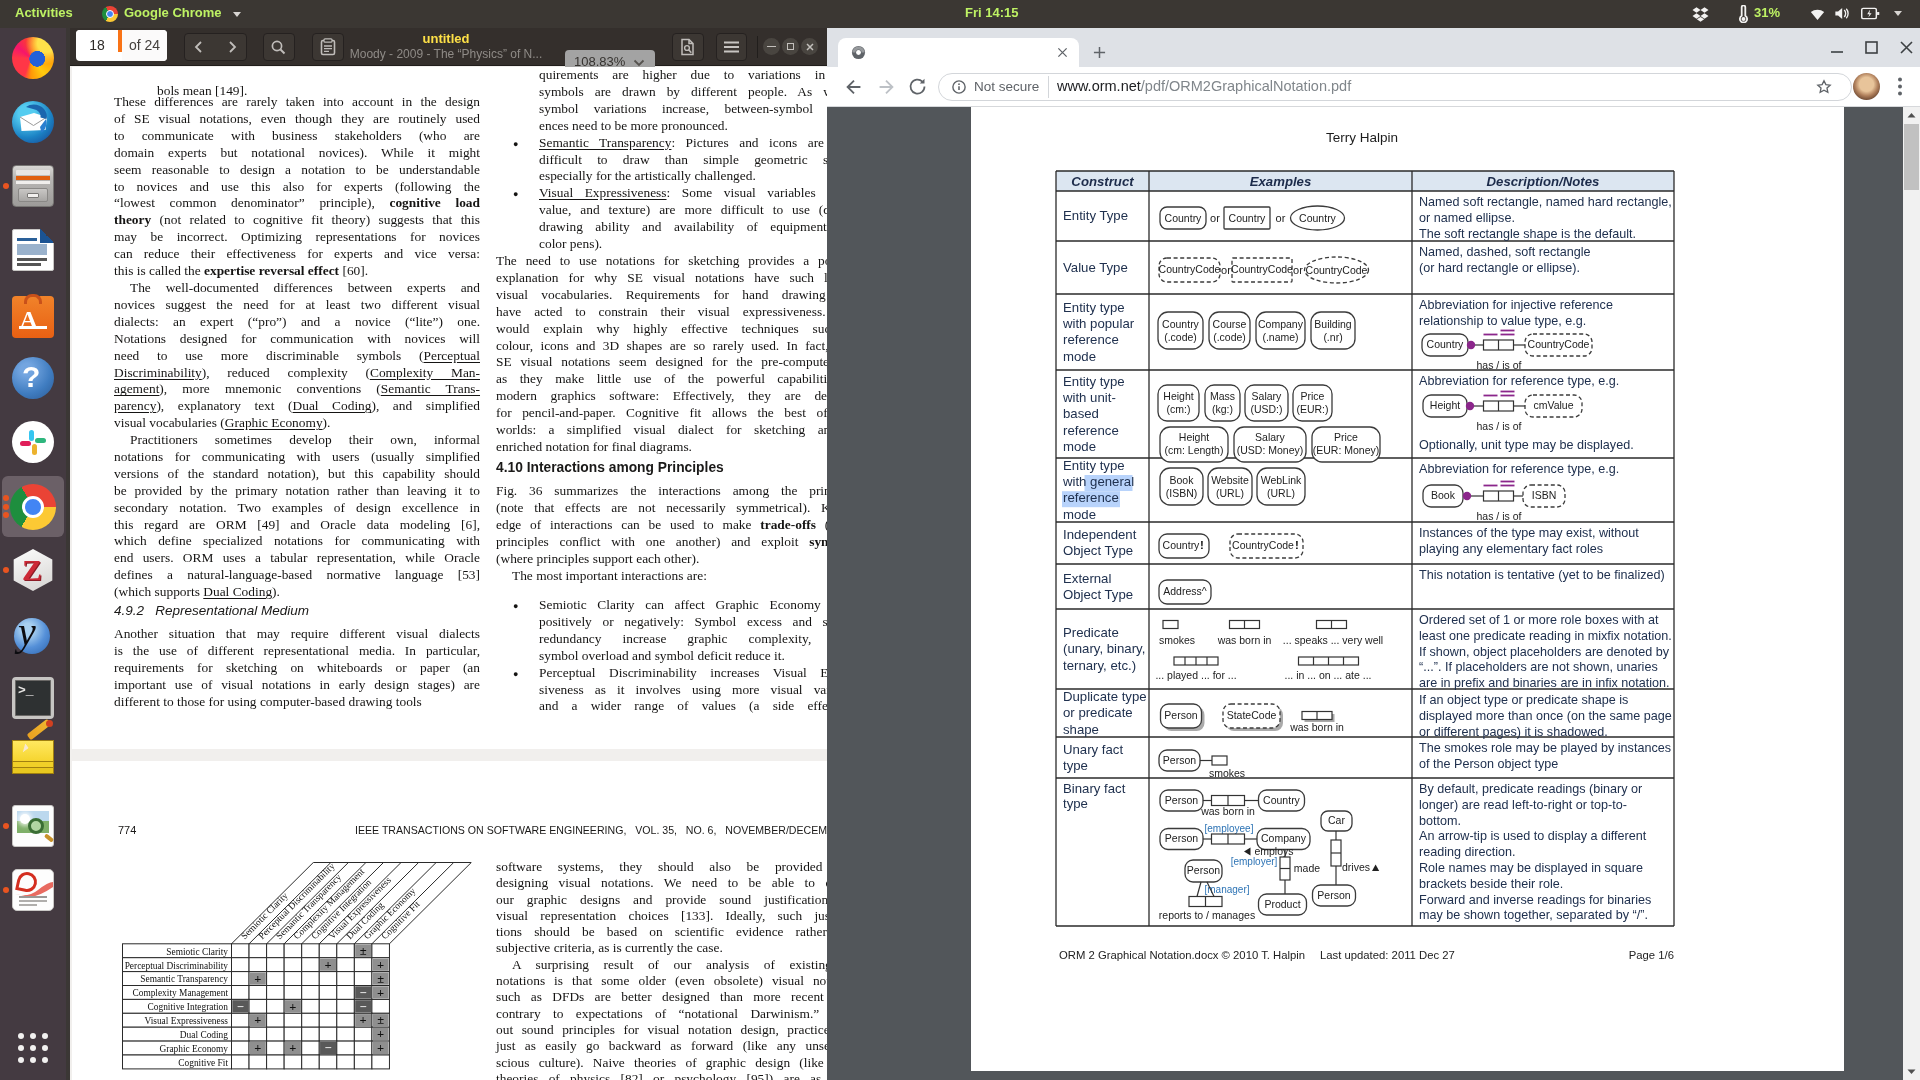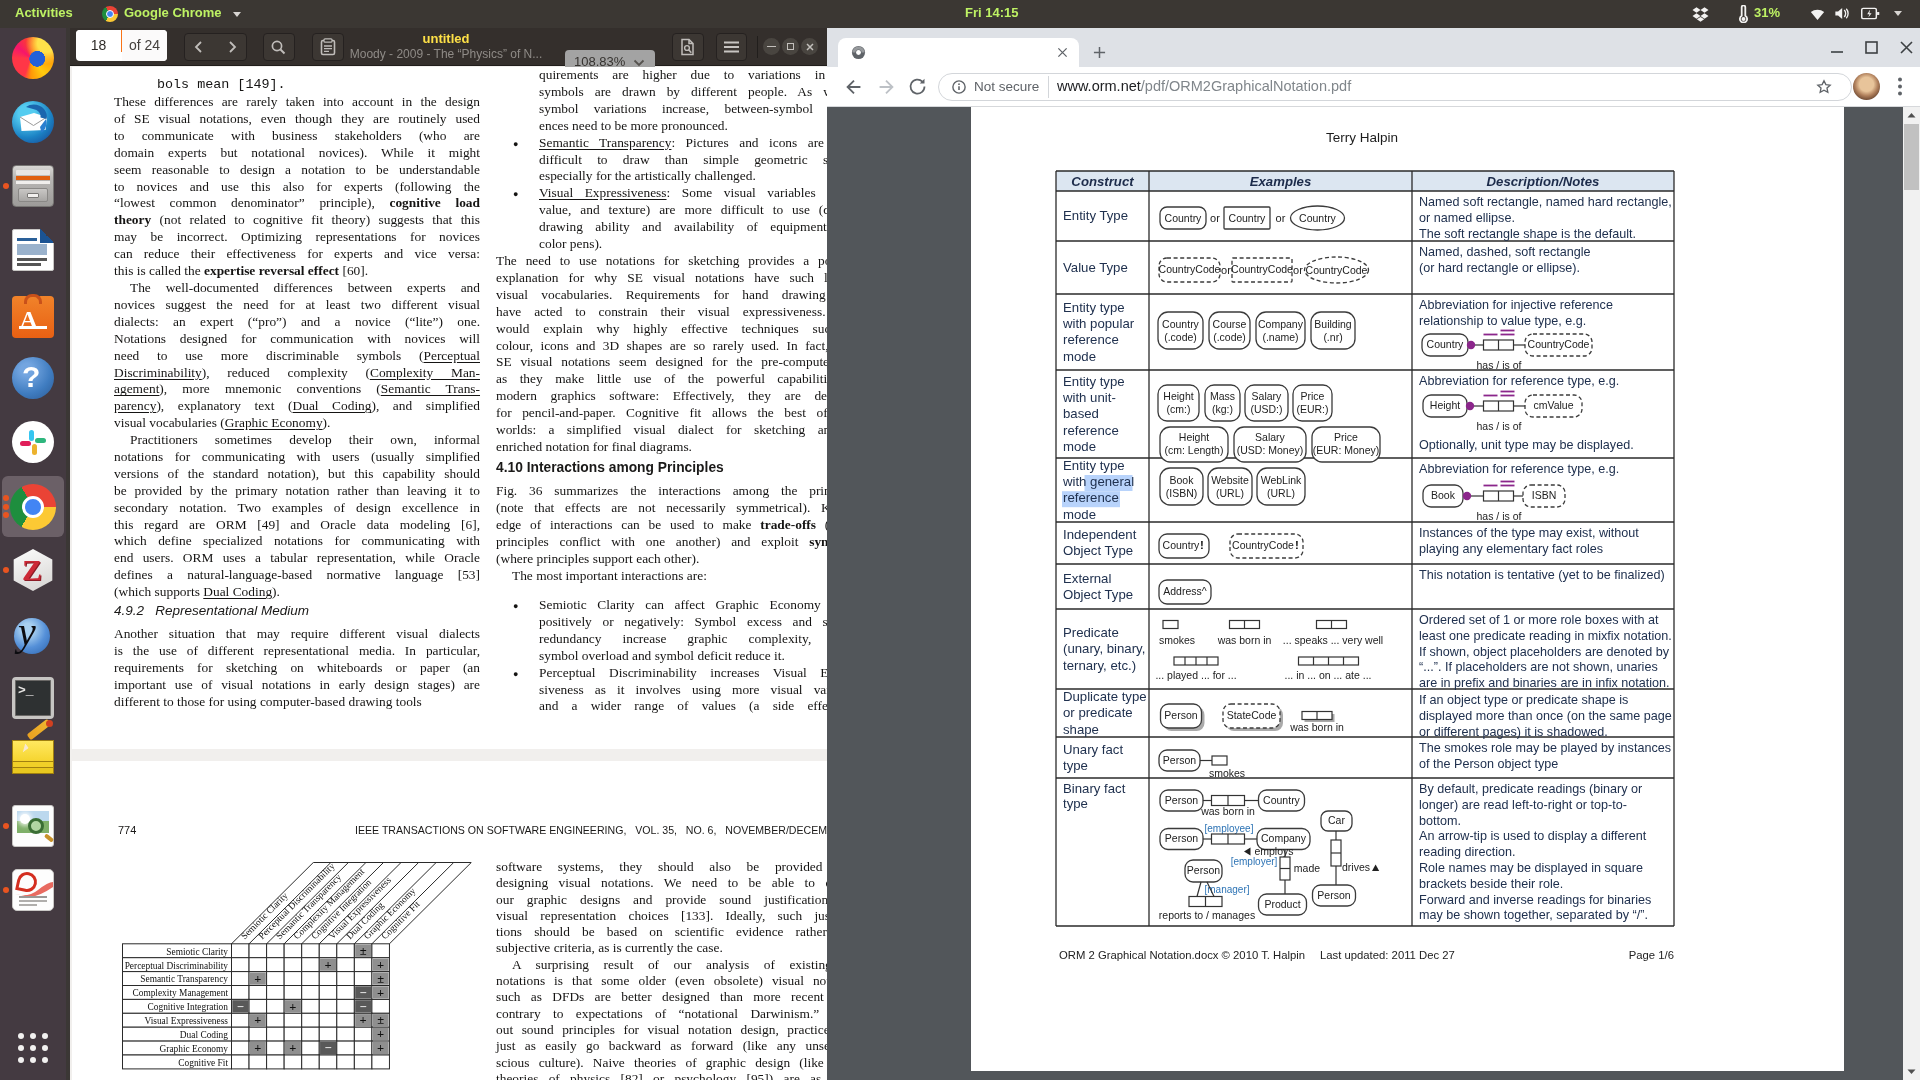--- a/index.html
+++ b/index.html
@@ -169,21 +169,21 @@
         <circle cx="18" cy="30" r="3"></circle>
         <circle cx="30" cy="30" r="3"></circle>
       </g>
   </svg>
 </div>
 
 <div id="evince">
   <div class="abs" style="left:0; top:0; width:4px; height:1052px; background:#3b3735; z-index:5;"></div>
   <div id="evhead">
     <div class="abs" style="left:10px; top:2px; width:91px; height:31px; background:#fff; border-radius:4px; overflow:hidden;">
-      <div class="abs" style="left:0; top:0; width:46px; height:22px; background:#fff; border-right:1px solid #f97316; color:#2e2b28; font-size:14px; text-align:center; line-height:31px;">18</div>
+      <div class="abs" style="left:0; top:0; width:46px; height:22px; background:#fff; border-right:4px solid #f97316; color:#2e2b28; font-size:14px; text-align:center; line-height:31px;">18</div>
       <div class="abs" style="left:46px; top:0; width:45px; height:31px; background:#fbfafa; color:#45413e; font-size:14px; text-align:center; line-height:31px;">of 24</div>
     </div>
     <div class="evbtn" style="left:118px; width:63px;"></div>
     <svg class="abs" style="left:126px; top:12px;" width="48" height="14" viewBox="0 0 48 14">
         <path fill="none" stroke="#c0bdba" stroke-width="1.8" d="M9 2 4 7l5 5M38 2l5 5-5 5"></path>
       </svg>
     <div class="evbtn" style="left:197px; width:32px;"></div>
     <svg class="abs" style="left:204px; top:11px;" width="17" height="17" viewBox="0 0 17 17">
         <circle cx="7" cy="7" r="4.6" fill="none" stroke="#c0bdba" stroke-width="1.7"></circle>
         <path stroke="#c0bdba" stroke-width="1.9" d="m10.5 10.5 4 4"></path>
@@ -217,21 +217,21 @@
     <div class="abs" style="left:701px; top:17.5px; width:9px; height:1.6px; background:#c3c0bc;"></div>
     <div class="abs" style="left:716px; top:10px; width:17px; height:17px; border-radius:50%; background:#494540;"></div>
     <div class="abs" style="left:721px; top:15px; width:7px; height:7px; border:1.4px solid #c3c0bc;"></div>
     <div class="abs" style="left:735px; top:10px; width:17px; height:17px; border-radius:50%; background:#494540;"></div>
     <svg class="abs" style="left:739.5px; top:14.5px;" width="8" height="8" viewBox="0 0 8 8">
         <path stroke="#c3c0bc" stroke-width="1.5" d="M1 1l6 6M7 1 1 7"></path>
       </svg>
   </div>
 
   <div class="evpage pgtext" style="left:6px; top:39px; width:755px; height:682px; overflow:hidden; font-size:13.4px;">
-    <div class="col" style="left:42px; top:10px;font-family:Liberation Mono, monospace;">
+    <div class="col" style="left:42px; top:16px;">
       <div class="l e" style="padding-left:43px;">bols mean [149].</div>
     </div>
     <div class="col" style="left:42px; top:27px;">
       <div class="l">These differences are rarely taken into account in the design</div>
       <div class="l">of SE visual notations, even though they are routinely used</div>
       <div class="l">to communicate with business stakeholders (who are</div>
       <div class="l">domain experts but notational novices). While it might</div>
       <div class="l">seem reasonable to design a notation to be understandable</div>
       <div class="l">to novices and use this also for experts (following the</div>
       <div class="l">“lowest common denominator” principle), <b>cognitive load</b></div>

